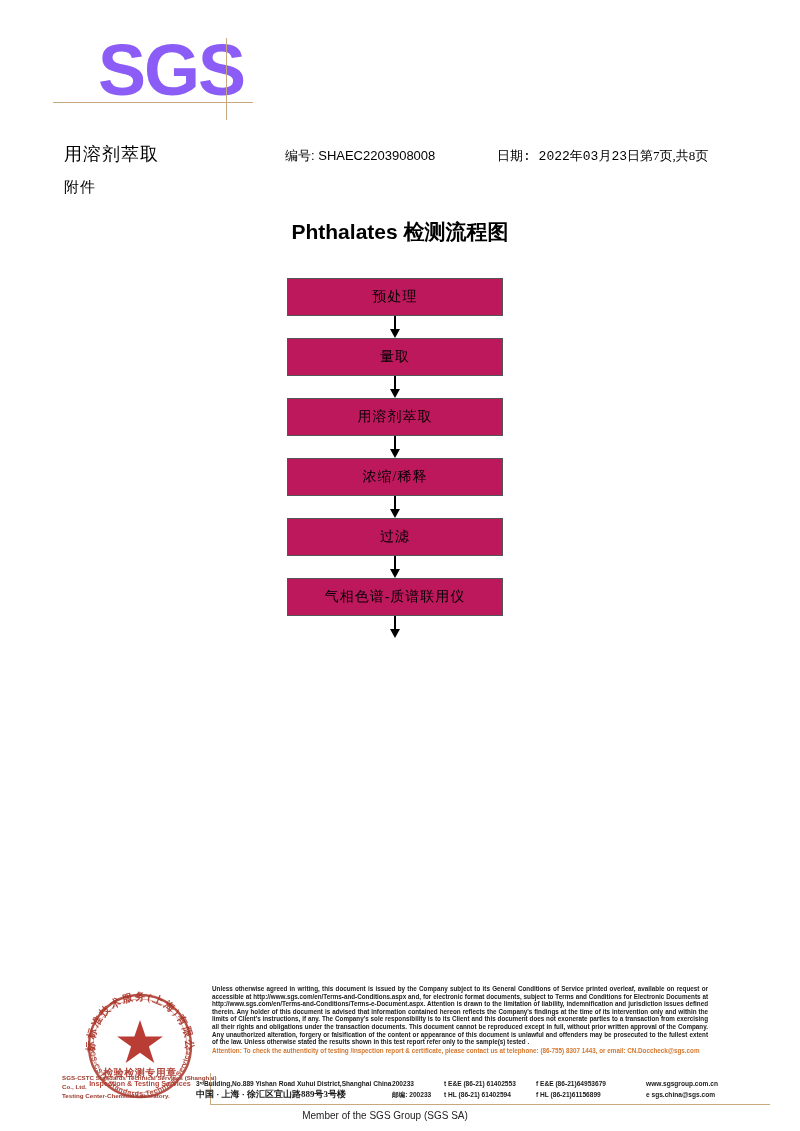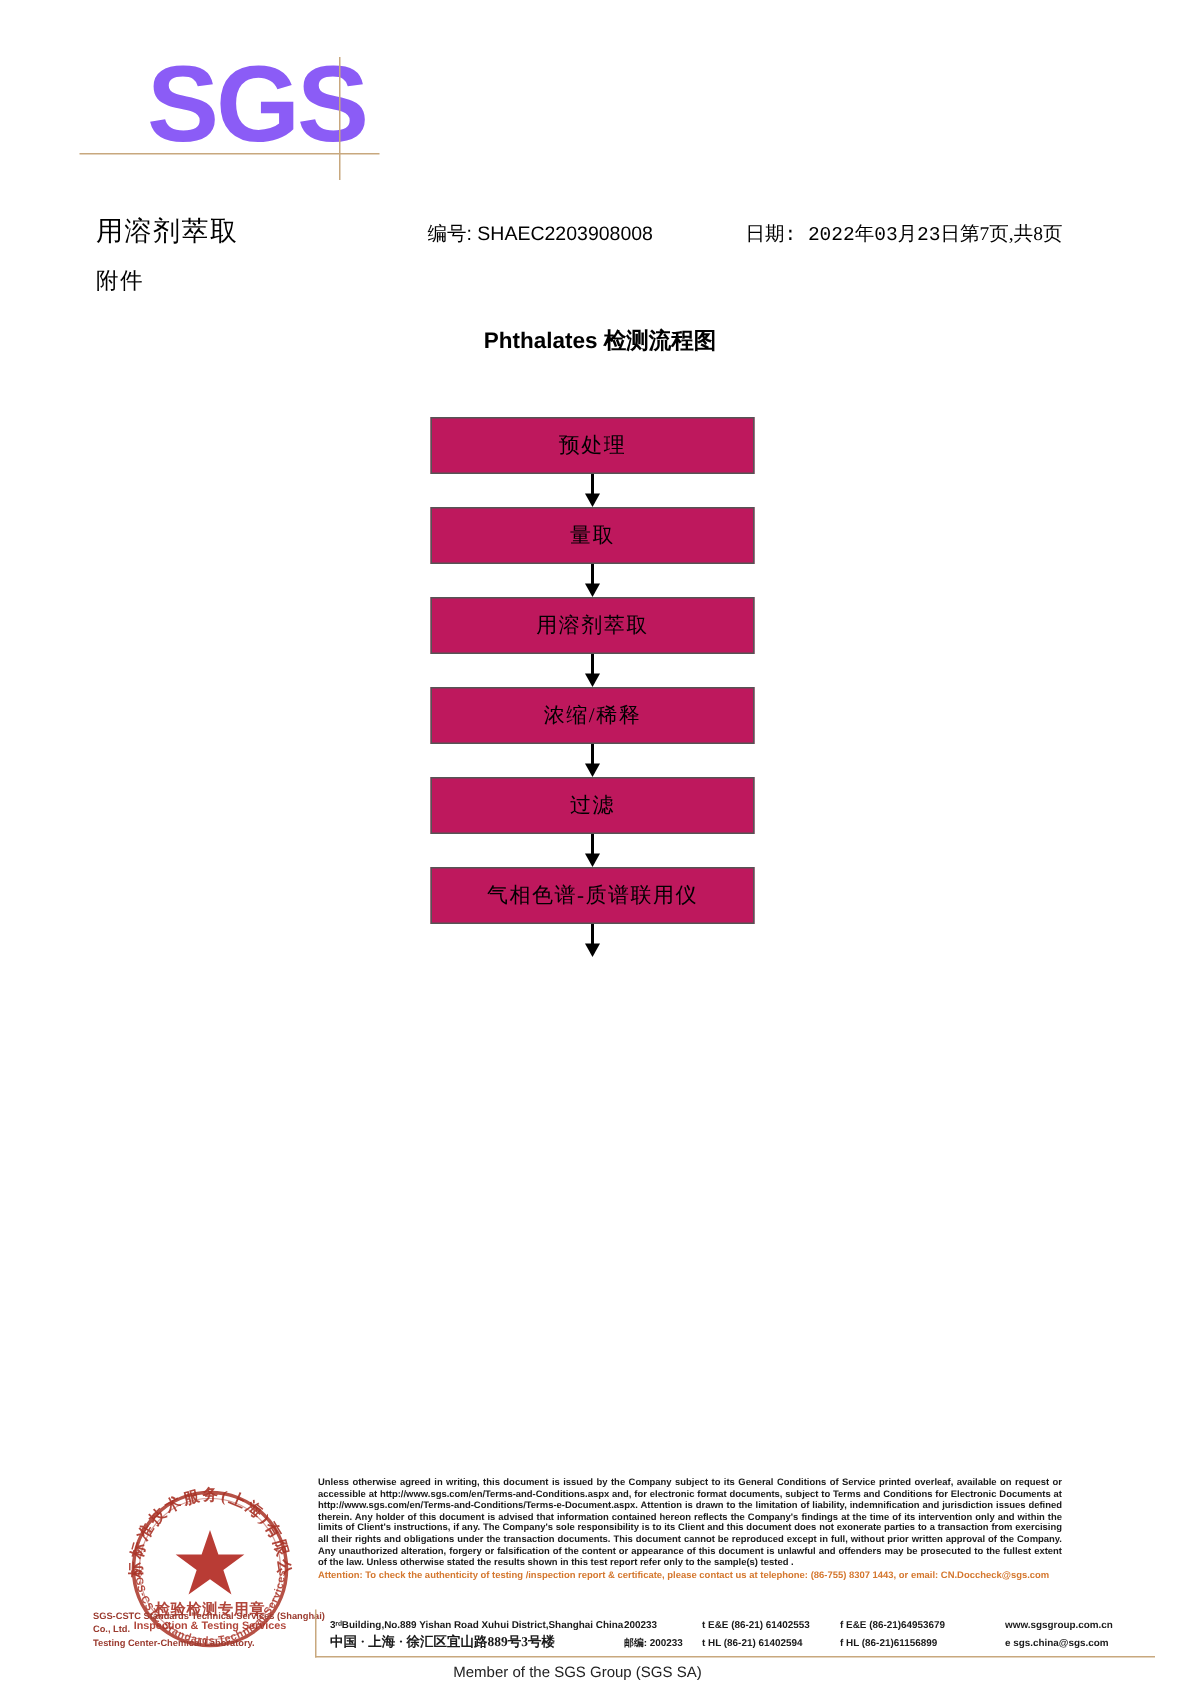--- a/index.html
+++ b/index.html
@@ -97,21 +97,21 @@
     font-family: Liberation Serif, serif;
   }
 
   
   .flow-title {
     position: absolute;
     left: 0;
     right: 0;
     top: 218px;
     text-align: center;
-    font-size: 15px;
+    font-size: 21px;
     font-weight: bold;
     font-family: "Liberation Sans", "DejaVu Sans", sans-serif;
   }
   .flow {
     position: absolute;
     left: 287px;
     top: 278px;
     width: 216px;
   }
   .flow-box {
@@ -184,21 +184,21 @@
     text-align: justify;
   }
   .legal .attention {
     color: #d4772e;
     display: block;
     margin-top: 1px;
   }
 
   .addr {
     position: absolute;
-    left: 220px;
+    left: 196px;
     top: 1078px;
     width: 560px;
     font-family: "Liberation Sans", "DejaVu Sans", sans-serif;
     font-size: 6.6px;
     line-height: 11px;
     color: #1a1a1a;
   }
   .addr-row {
     display: flex;
     align-items: baseline;

